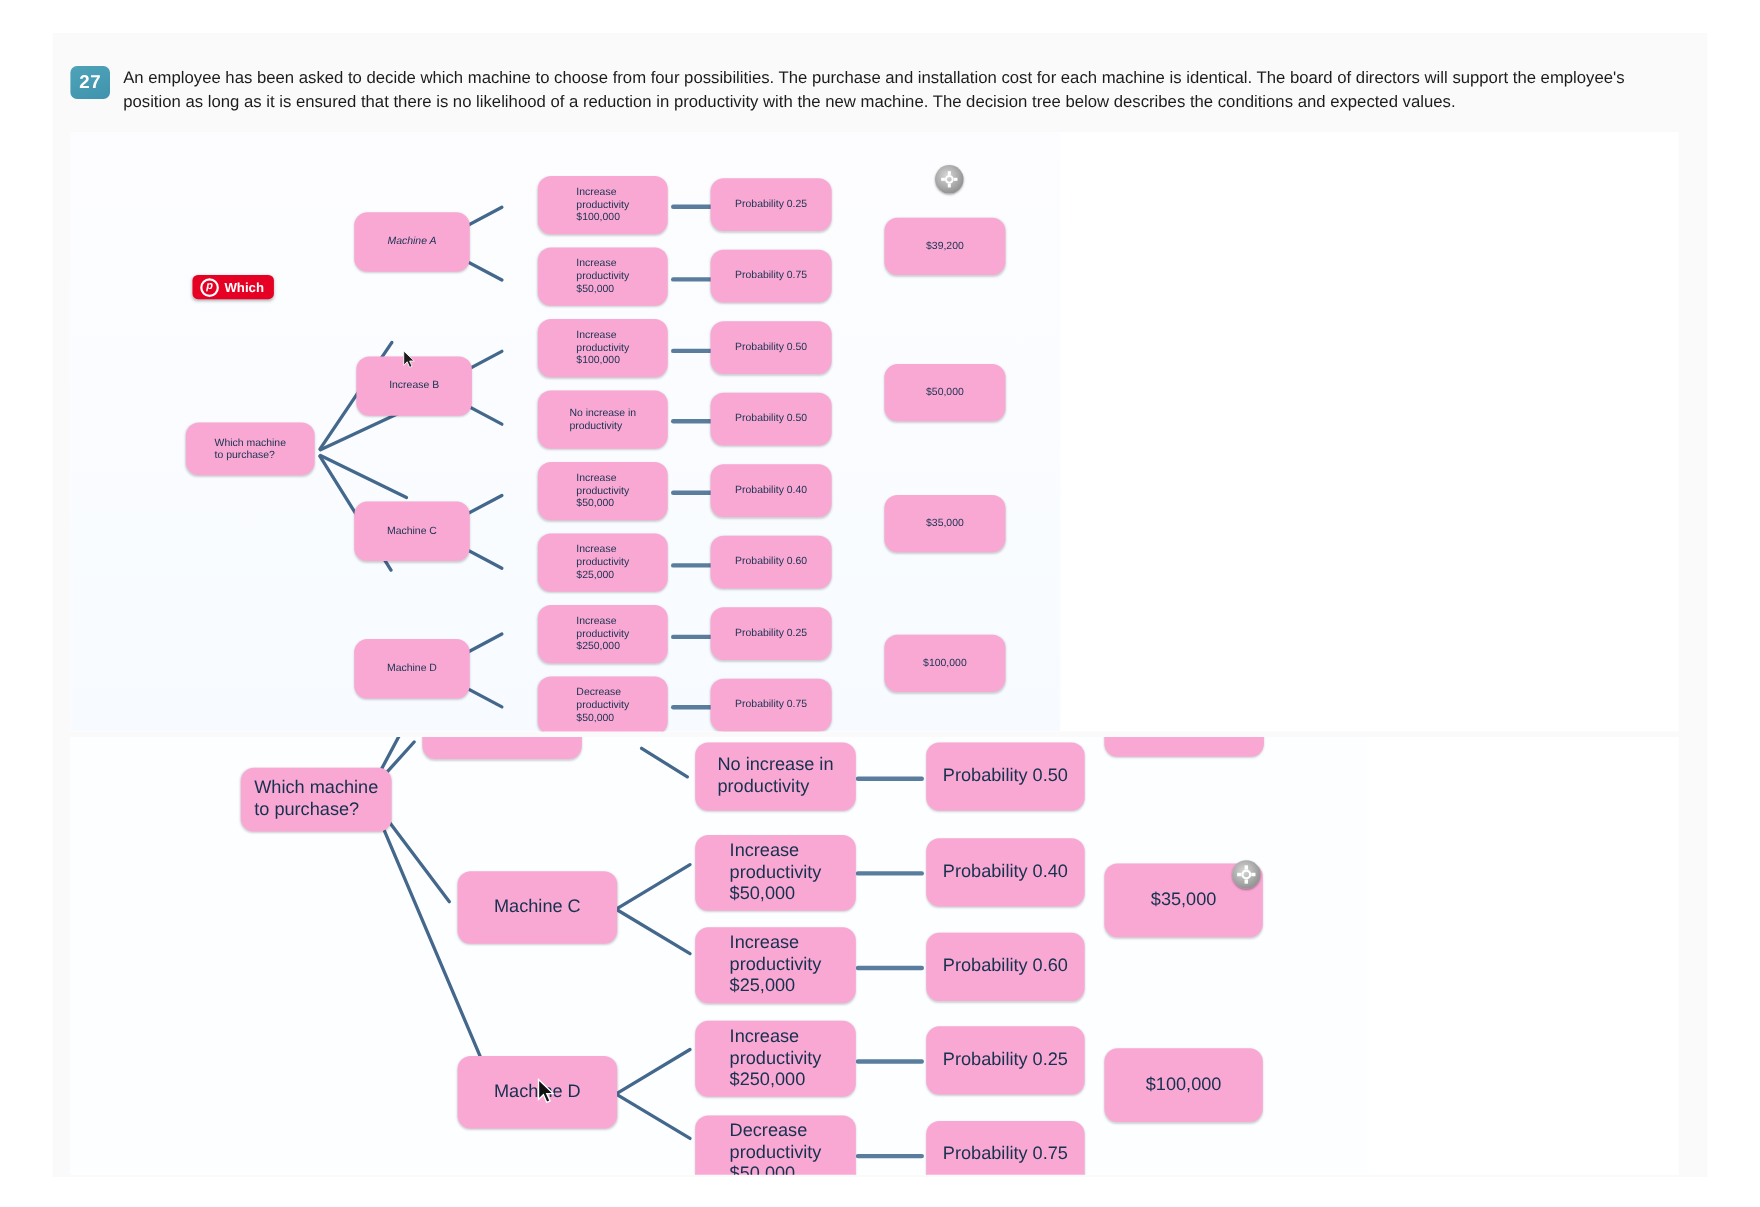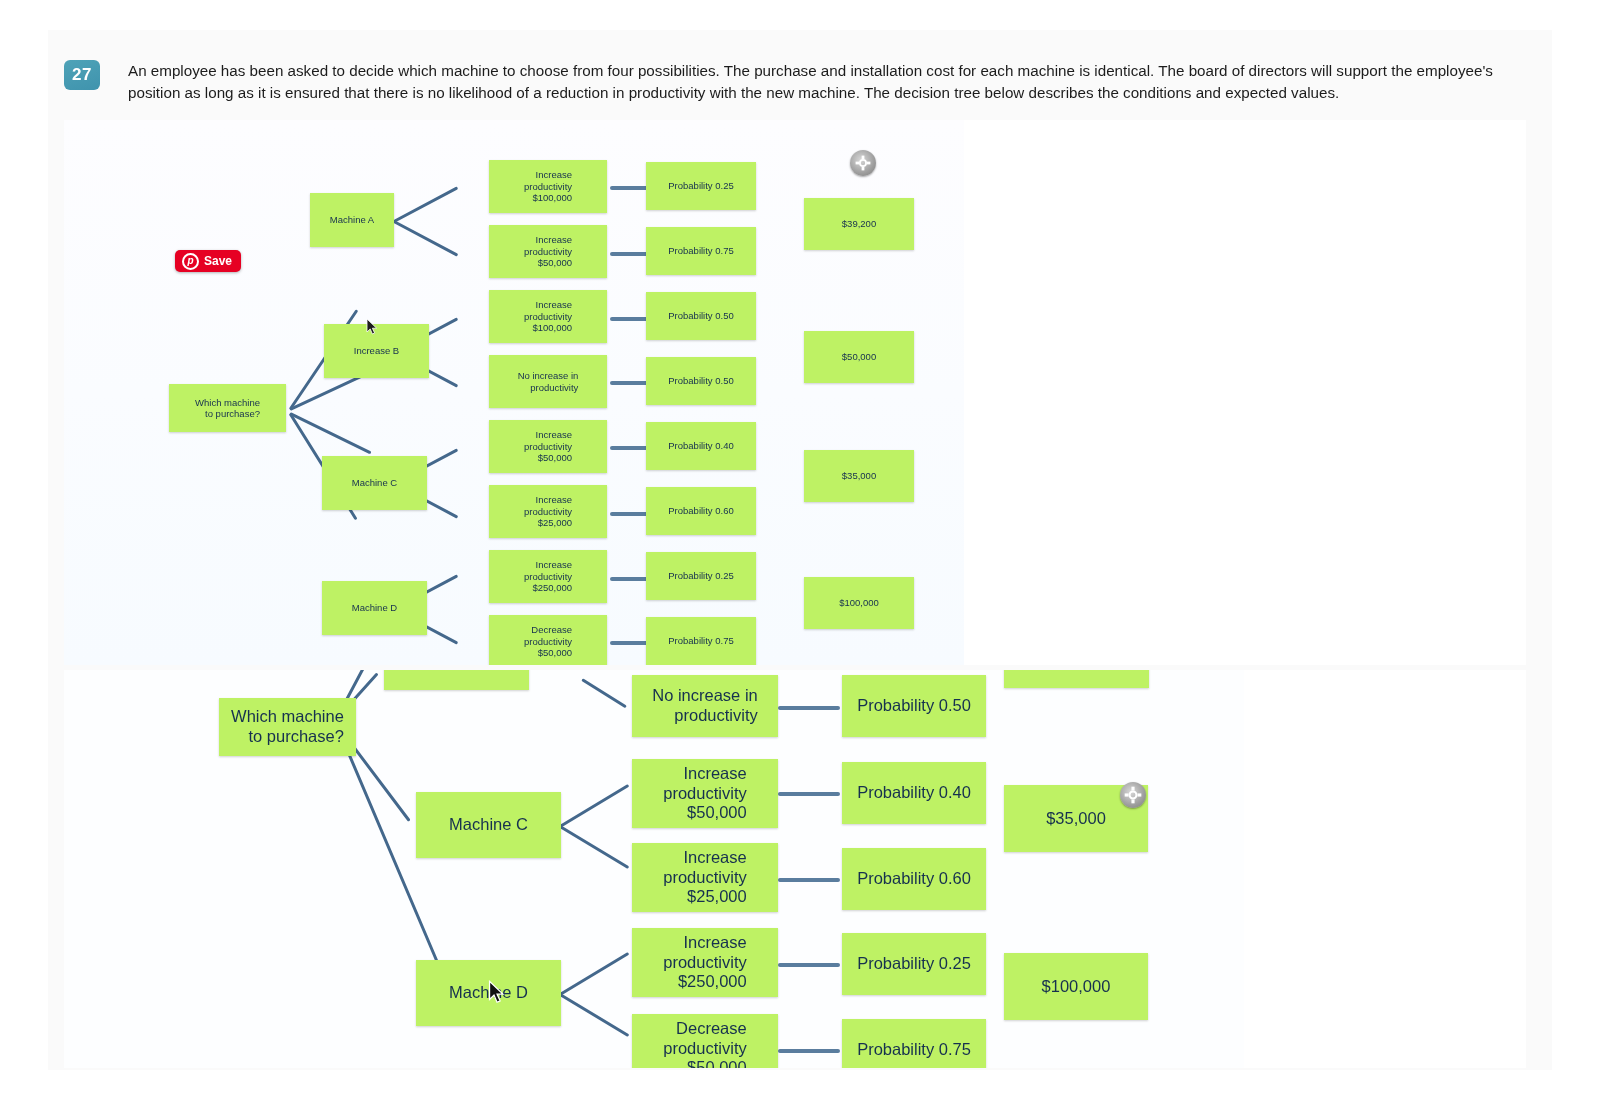--- a/index.html
+++ b/index.html
@@ -13,45 +13,45 @@
   .page{
     position:absolute;left:48px;top:30px;
     width:1504px;height:1040px;
     background:#fafafa;
     overflow:hidden;
   }
 
   
   .qhead{
     position:absolute;left:16px;top:30px;width:1462px;
-    display:flex;align-items:flex-start;gap:28px;
+    display:flex;align-items:flex-start;gap:12px;
   }
   .qnum{
     flex:0 0 auto;
     width:36px;height:30px;border-radius:6px;
     background:linear-gradient(160deg,#4fa3b8,#3f93ad);
     color:#ffffff;font-size:17px;font-weight:bold;
     display:flex;align-items:center;justify-content:center;
     letter-spacing:.5px;
   }
   .qtext{
     font-size:15.2px;line-height:1.42;color:#1c1c1c;
     font-family:"Liberation Sans", sans-serif;
     max-width:1400px;
     text-align:left;
   }
 
   
   .node{
     position:absolute;
-    background:#bef264;
+    background:#f9a8d4;
     color:#16314f;
-    border-radius:0;
-    display:flex;align-items:center;justify-content:center;
-    text-align:right;
+    border-radius:12px;
+    display:flex;align-items:center;justify-content:center;
+    text-align:left;
     box-sizing:border-box;
     line-height:1.2;
     white-space:pre-line;
     box-shadow:0 1px 2px rgba(0,0,0,.18);
   }
   .edge{position:absolute;background:#44688c;transform-origin:0 50%;height:3px;border-radius:2px;}
   .connector{position:absolute;height:4px;background:#5a7d9e;border-radius:2px;}
 
   
   .panel1{
@@ -136,21 +136,21 @@
     <div class="connector" style="left:546px;top:197px;width:42px;"></div>
     <div class="connector" style="left:546px;top:261px;width:42px;"></div>
     <div class="connector" style="left:546px;top:326px;width:42px;"></div>
     <div class="connector" style="left:546px;top:392px;width:42px;"></div>
     <div class="connector" style="left:546px;top:457px;width:42px;"></div>
     <div class="connector" style="left:546px;top:521px;width:42px;"></div>
 
     <div class="node" style="left:105px;top:264px;width:117px;height:48px;">Which machine
 to purchase?</div>
 
-    <div class="node" style="left:246px;top:73px;width:84px;height:54px;">Machine A</div>
+    <div class="node" style="left:258px;top:73px;width:105px;height:54px;font-style:italic;">Machine A</div>
     <div class="node" style="left:260px;top:204px;width:105px;height:54px;">Increase B</div>
     <div class="node" style="left:258px;top:336px;width:105px;height:54px;">Machine C</div>
     <div class="node" style="left:258px;top:461px;width:105px;height:54px;">Machine D</div>
 
     <div class="node" style="left:425px;top:40px;width:118px;height:53px;">Increase
 productivity
 $100,000</div>
     <div class="node" style="left:425px;top:105px;width:118px;height:53px;">Increase
 productivity
 $50,000</div>
@@ -181,21 +181,21 @@
     <div class="node" style="left:582px;top:432px;width:110px;height:48px;">Probability 0.25</div>
     <div class="node" style="left:582px;top:497px;width:110px;height:48px;">Probability 0.75</div>
 
     <div class="node" style="left:740px;top:78px;width:110px;height:52px;">$39,200</div>
     <div class="node" style="left:740px;top:211px;width:110px;height:52px;">$50,000</div>
     <div class="node" style="left:740px;top:330px;width:110px;height:52px;">$35,000</div>
     <div class="node" style="left:740px;top:457px;width:110px;height:52px;">$100,000</div>
 
     <div class="pin-save pin-a">
       <span class="pglyph">p</span>
-      <span>Save</span>
+      <span>Which</span>
     </div>
 
     <div class="move-cursor" style="left:786px;top:30px;">
       <svg width="16" height="16" viewBox="0 0 16 16" aria-hidden="true">
         <circle cx="8" cy="8" r="3.1" fill="none" stroke="#ffffff" stroke-width="1.8"></circle>
         <rect x="6.6" y="0.6" width="2.8" height="3.4" fill="#ffffff"></rect>
         <rect x="6.6" y="12" width="2.8" height="3.4" fill="#ffffff"></rect>
         <rect x="0.6" y="6.6" width="3.4" height="2.8" fill="#ffffff"></rect>
         <rect x="12" y="6.6" width="3.4" height="2.8" fill="#ffffff"></rect>
       </svg>

